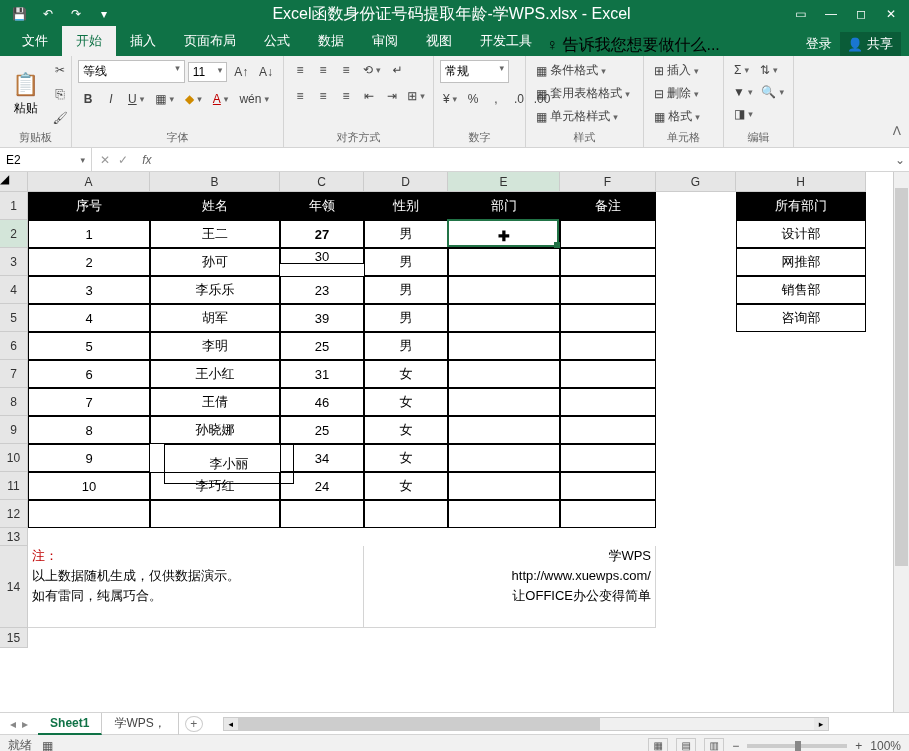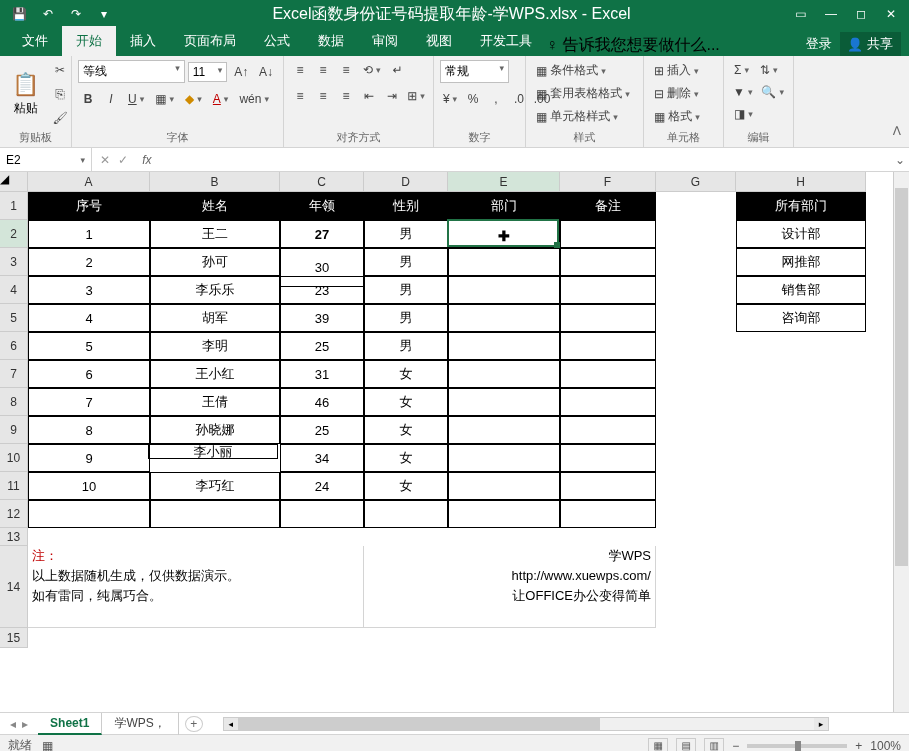--- a/index.html
+++ b/index.html
@@ -327,21 +327,21 @@
       <div class="cell header-black bordered" style="left: 532px; top: 0px; width: 96px; height: 28px;">备注</div>
       <div class="cell header-black bordered" style="left: 708px; top: 0px; width: 130px; height: 28px;">所有部门</div>
       <div class="cell bordered" style="left: 0px; top: 28px; width: 122px; height: 28px;">1</div>
       <div class="cell bordered" style="left: 122px; top: 28px; width: 130px; height: 28px;">王二</div>
       <div class="cell bordered" style="left: 252px; top: 28px; width: 84px; height: 28px; font-weight: bold;">27</div>
       <div class="cell bordered" style="left: 336px; top: 28px; width: 84px; height: 28px;">男</div>
       <div class="cell bordered" style="left: 420px; top: 28px; width: 112px; height: 28px;"></div>
       <div class="cell bordered" style="left: 532px; top: 28px; width: 96px; height: 28px;"></div>
       <div class="cell bordered" style="left: 0px; top: 56px; width: 122px; height: 28px;">2</div>
       <div class="cell bordered" style="left: 122px; top: 56px; width: 130px; height: 28px;">孙可</div>
-      <div class="cell bordered" style="left: 252px; top: 56px; width: 84px; height: 39px; text-align: center;">30</div>
+      <div class="cell bordered" style="left: 252px; top: 56px; width: 84px; height: 16px; text-align: center;">30</div>
       <div class="cell bordered" style="left: 336px; top: 56px; width: 84px; height: 28px;">男</div>
       <div class="cell bordered" style="left: 420px; top: 56px; width: 112px; height: 28px;"></div>
       <div class="cell bordered" style="left: 532px; top: 56px; width: 96px; height: 28px;"></div>
       <div class="cell bordered" style="left: 0px; top: 84px; width: 122px; height: 28px;">3</div>
       <div class="cell bordered" style="left: 122px; top: 84px; width: 130px; height: 28px;">李乐乐</div>
       <div class="cell bordered" style="left: 252px; top: 84px; width: 84px; height: 28px;">23</div>
       <div class="cell bordered" style="left: 336px; top: 84px; width: 84px; height: 28px;">男</div>
       <div class="cell bordered" style="left: 420px; top: 84px; width: 112px; height: 28px;"></div>
       <div class="cell bordered" style="left: 532px; top: 84px; width: 96px; height: 28px;"></div>
       <div class="cell bordered" style="left: 0px; top: 112px; width: 122px; height: 28px;">4</div>
@@ -368,21 +368,21 @@
       <div class="cell bordered" style="left: 336px; top: 196px; width: 84px; height: 28px;">女</div>
       <div class="cell bordered" style="left: 420px; top: 196px; width: 112px; height: 28px;"></div>
       <div class="cell bordered" style="left: 532px; top: 196px; width: 96px; height: 28px;"></div>
       <div class="cell bordered" style="left: 0px; top: 224px; width: 122px; height: 28px;">8</div>
       <div class="cell bordered" style="left: 122px; top: 224px; width: 130px; height: 28px;">孙晓娜</div>
       <div class="cell bordered" style="left: 252px; top: 224px; width: 84px; height: 28px;">25</div>
       <div class="cell bordered" style="left: 336px; top: 224px; width: 84px; height: 28px;">女</div>
       <div class="cell bordered" style="left: 420px; top: 224px; width: 112px; height: 28px;"></div>
       <div class="cell bordered" style="left: 532px; top: 224px; width: 96px; height: 28px;"></div>
       <div class="cell bordered" style="left: 0px; top: 252px; width: 122px; height: 28px;">9</div>
-      <div class="cell bordered" style="left: 120px; top: 252px; width: 130px; height: 15px;">李小丽</div>
+      <div class="cell bordered" style="left: 136px; top: 252px; width: 130px; height: 40px;">李小丽</div>
       <div class="cell bordered" style="left: 252px; top: 252px; width: 84px; height: 28px;">34</div>
       <div class="cell bordered" style="left: 336px; top: 252px; width: 84px; height: 28px;">女</div>
       <div class="cell bordered" style="left: 420px; top: 252px; width: 112px; height: 28px;"></div>
       <div class="cell bordered" style="left: 532px; top: 252px; width: 96px; height: 28px;"></div>
       <div class="cell bordered" style="left: 0px; top: 280px; width: 122px; height: 28px;">10</div>
       <div class="cell bordered" style="left: 122px; top: 280px; width: 130px; height: 28px;">李巧红</div>
       <div class="cell bordered" style="left: 252px; top: 280px; width: 84px; height: 28px;">24</div>
       <div class="cell bordered" style="left: 336px; top: 280px; width: 84px; height: 28px;">女</div>
       <div class="cell bordered" style="left: 420px; top: 280px; width: 112px; height: 28px;"></div>
       <div class="cell bordered" style="left: 532px; top: 280px; width: 96px; height: 28px;"></div>

